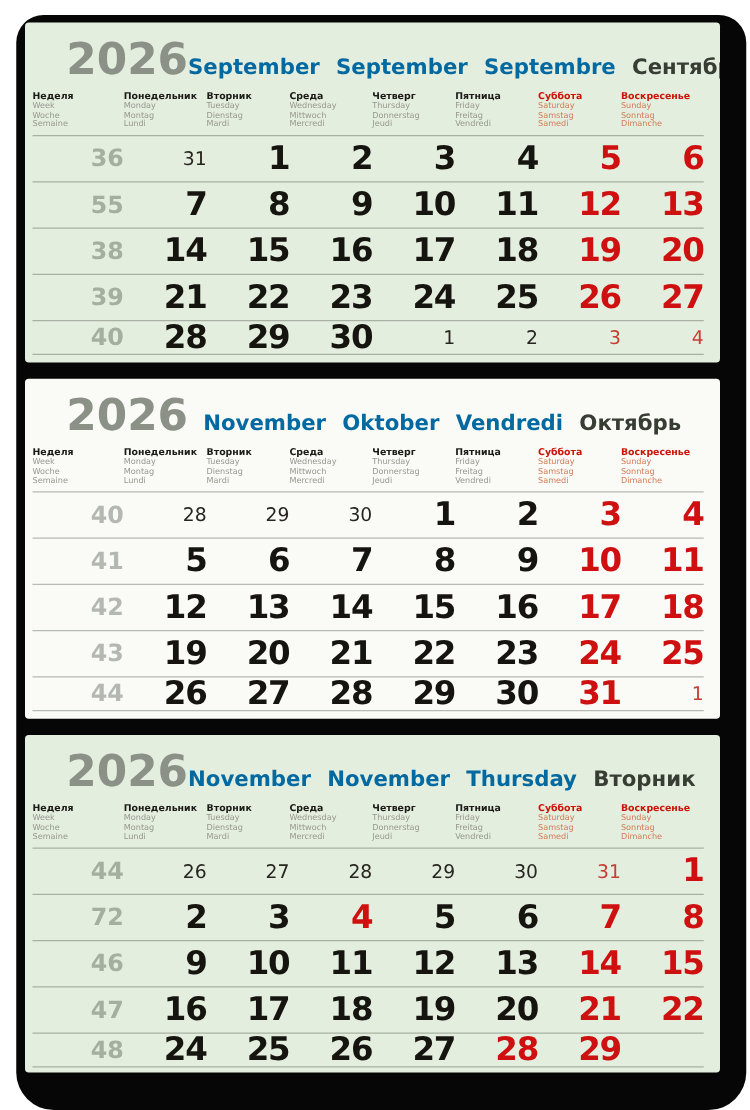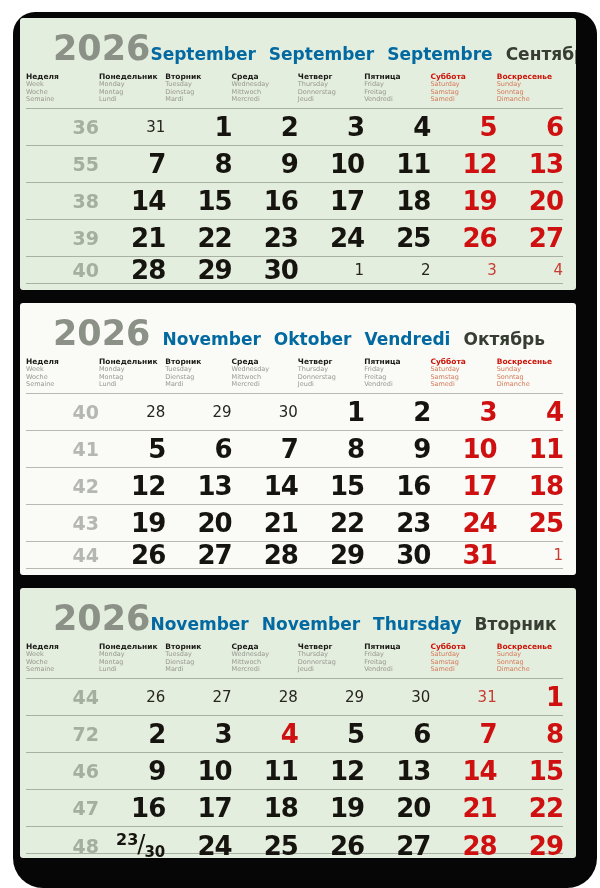--- a/index.html
+++ b/index.html
@@ -381,21 +381,20 @@
           <div class="day">16</div>
           <div class="day">17</div>
           <div class="day">18</div>
           <div class="day">19</div>
           <div class="day">20</div>
           <div class="day red">21</div>
           <div class="day red">22</div>
         </div>
         <div class="week-row">
           <div class="week-num">48</div>
-          <div class="day"><span class="fr-top">23</span><span class="fr-slash">/</span><span class="fr-bot">30</span></div>
           <div class="day">24</div>
           <div class="day">25</div>
           <div class="day">26</div>
           <div class="day">27</div>
           <div class="day red">28</div>
           <div class="day red">29</div>
         </div>
       </div>
   </section>
 

